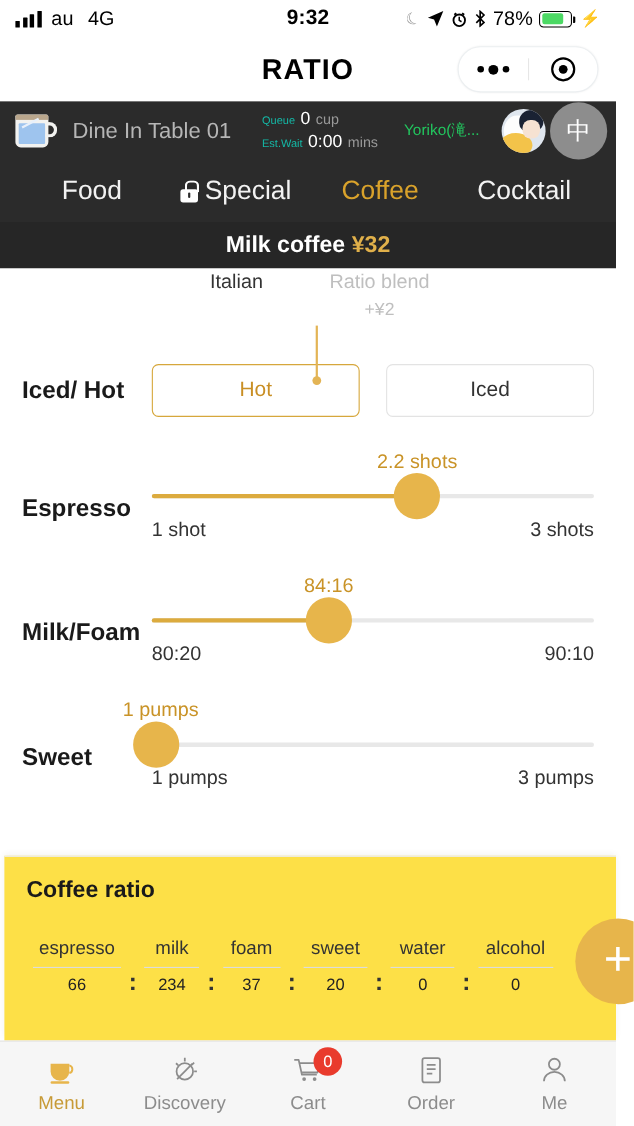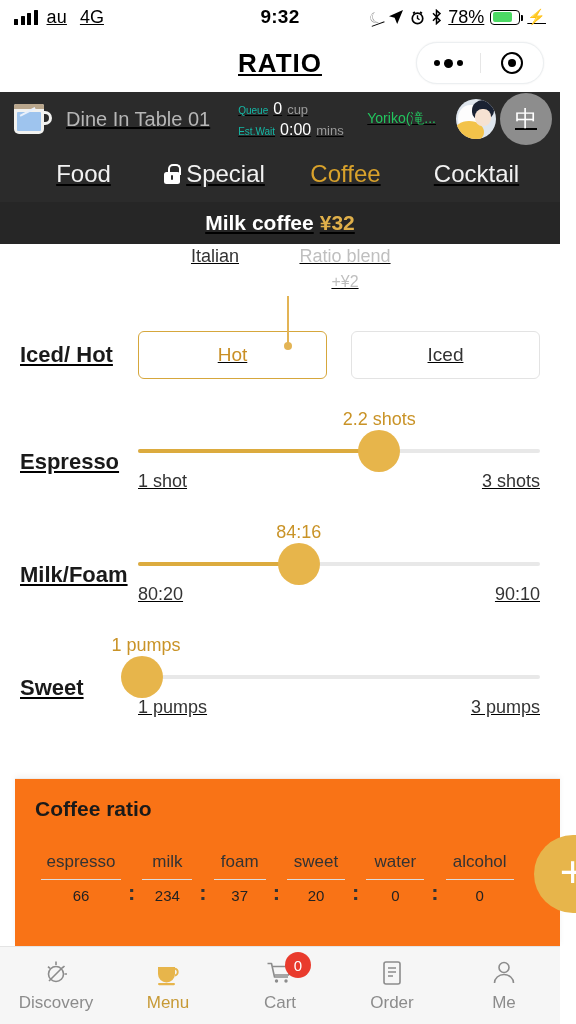--- a/index.html
+++ b/index.html
@@ -2,21 +2,21 @@
 <html><head>
 <meta charset="utf-8">
 <style>
   * { box-sizing: border-box; margin: 0; padding: 0; }
   html, body {
     width: 576px; height: 1024px;
     background: #ffffff;
     font-family: "Liberation Sans", sans-serif;
     overflow: hidden;
   }
-  .phone { position: relative; width: 560px; height: 1024px; background:#fff;text-decoration:underline; }
+  .phone { position: relative; width: 560px; height: 1024px; background:#fff; }
 
   
   .statusbar {
     height: 34px; display:flex; align-items:center;
     padding: 0 14px; font-size: 19px; color:#000;
     position: relative;
   }
   .sb-left { display:flex; align-items:center; gap:9px; }
   .sig { display:flex; align-items:flex-end; gap:2.5px; height:15px; }
   .sig i { display:block; width:4px; background:#000; border-radius:.5px; }
@@ -211,22 +211,22 @@
     background:#e7b54b; transform:translate(-50%,-50%);
   }
   .ends{
     display:flex; justify-content:space-between; margin-top:18px;
     font-size:18px; color:#333;gap:26px;
   }
   .row-label.slider-lab{ padding-top:40px; }
 
   
   .ratio-panel{
-    position:absolute; left:15px; right:0; top:778px; height:168px;
-    background:#f97316; border-top:1px solid #ededed;
+    position:absolute; left:4px; right:0; top:778px; height:168px;
+    background:#fde047; border-top:1px solid #ededed;
     box-shadow:0 -2px 6px rgba(0,0,0,.05);
     padding:18px 20px 0 20px;
   }
   .ratio-title{ font-size:21px; font-weight:bold; color:#1a1a1a; }
   .ratio-body{ display:flex; align-items:center; margin-top:22px; }
   .ratio-items{ flex:1; display:flex; align-items:flex-start; }
   .ritem{ text-align:center; }
   .ritem .rl{ font-size:17px; color:#333; }
   .ritem .rline{ height:1px; background:#dcdcdc; margin:7px 6px; }
   .ritem .rv{ font-size:15px; color:#222; }
@@ -497,39 +497,39 @@
           <div class="rv">0</div>
         </div>
       </div>
       <div class="plus-btn">
         <span>+</span>
       </div>
     </div>
   </div>
 
   <div class="bottomnav">
+    <div class="nav active">
+      <span class="nicon">
+        <svg width="30" height="30" viewBox="0 0 30 30">
+          <path d="M5 9 H22 V16 a8.5 8.5 0 0 1 -17 0 Z" fill="#e7b54b"></path>
+          <path d="M22 10.5 a3.6 3.6 0 0 1 0 7" fill="none" stroke="#e7b54b" stroke-width="1.8"></path>
+          <rect x="5" y="25" width="17" height="2.2" rx="1.1" fill="#e7b54b"></rect>
+        </svg>
+      </span>
+      <span class="nlabel">Menu</span>
+    </div>
     <div class="nav">
       <span class="nicon">
         <svg width="30" height="30" viewBox="0 0 30 30">
           <circle cx="15" cy="16" r="7.5" fill="none" stroke="#8c8c8c" stroke-width="1.6"></circle>
           <path d="M8 23 L22 9" stroke="#8c8c8c" stroke-width="1.6"></path>
           <path d="M15 3.5 V7 M23.5 8 L21.4 10 M26 16 H23.5 M7 8.6 L9 10.4" stroke="#8c8c8c" stroke-width="1.6"></path>
         </svg>
       </span>
       <span class="nlabel">Discovery</span>
-    </div>
-    <div class="nav active">
-      <span class="nicon">
-        <svg width="30" height="30" viewBox="0 0 30 30">
-          <path d="M5 9 H22 V16 a8.5 8.5 0 0 1 -17 0 Z" fill="#e7b54b"></path>
-          <path d="M22 10.5 a3.6 3.6 0 0 1 0 7" fill="none" stroke="#e7b54b" stroke-width="1.8"></path>
-          <rect x="5" y="25" width="17" height="2.2" rx="1.1" fill="#e7b54b"></rect>
-        </svg>
-      </span>
-      <span class="nlabel">Menu</span>
     </div>
     <div class="nav">
       <span class="nicon">
         <svg width="30" height="30" viewBox="0 0 30 30">
           <path d="M2.5 5.5 H6.5 L9.5 19 H23" fill="none" stroke="#8c8c8c" stroke-width="1.6" stroke-linejoin="round"></path>
           <path d="M7.6 8.5 H26 L23.6 17 H9.6" fill="none" stroke="#8c8c8c" stroke-width="1.6" stroke-linejoin="round"></path>
           <circle cx="11.5" cy="23" r="1.7" fill="#8c8c8c"></circle>
           <circle cx="21" cy="23" r="1.7" fill="#8c8c8c"></circle>
         </svg>
         <span class="badge">0</span>

